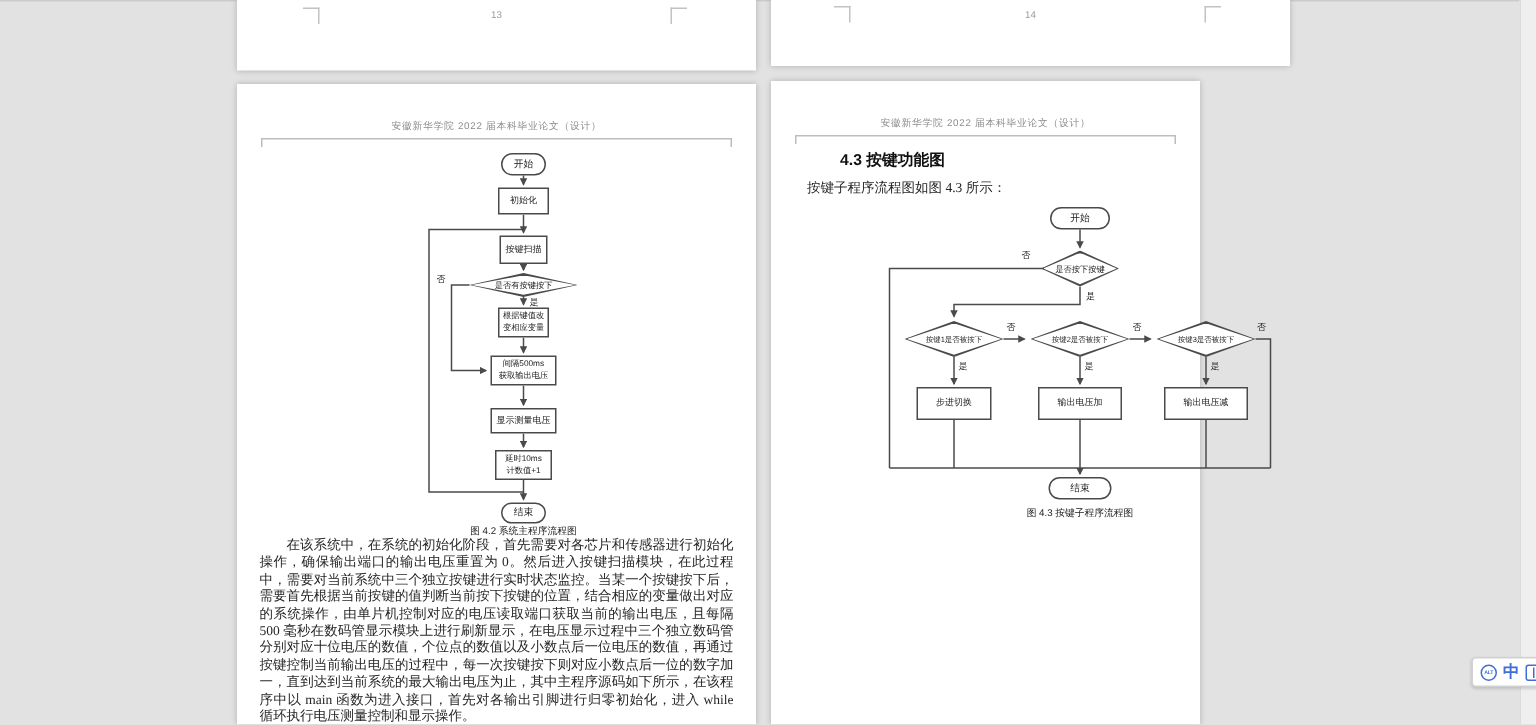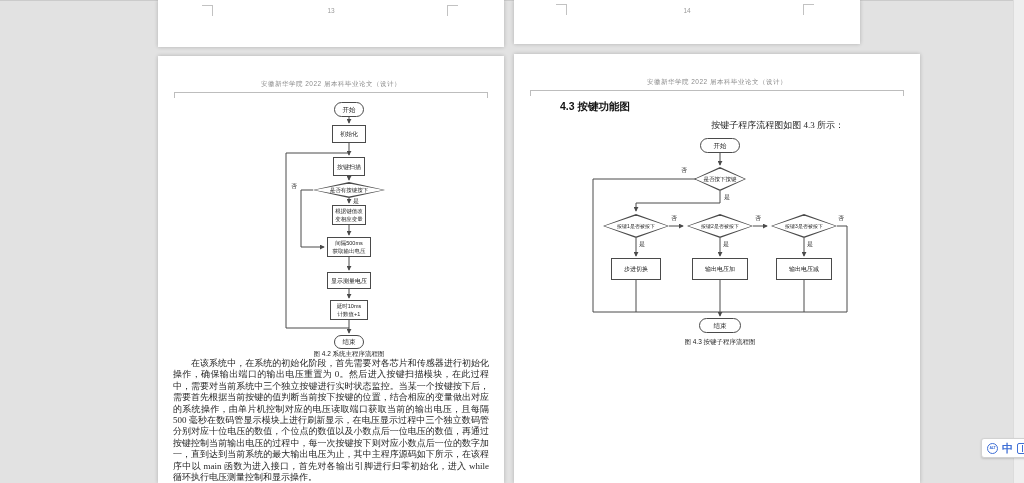--- a/index.html
+++ b/index.html
@@ -6,21 +6,21 @@
   body{
     position:relative;width:1024px;height:483px;overflow:hidden;
     background:#e2e2e2;font-family:"Liberation Sans","DejaVu Sans",sans-serif;
   }
   .window-top-edge{position:absolute;left:0;top:0;width:100%;height:1px;background:#cbcbcb;}
   
   .page{position:absolute;background:#ffffff;box-shadow:0 0 4px rgba(0,0,0,.22);}
   .page-partial-left{left:158px;top:0;width:346px;height:47px;}
   .page-partial-right{left:514px;top:0;width:346px;height:44px;}
   .page-main-left{left:158px;top:56px;width:346px;height:427px;}
-  .page-main-right{left:514px;top:54px;width:406px;height:429px;}
+  .page-main-right{left:514px;top:54px;width:286px;height:429px;}
   
   .mark{position:absolute;width:10px;height:10px;border:0 solid #c2c2c2;}
   .mark-bl{border-top-width:1px;border-right-width:1px;}
   .mark-br{border-top-width:1px;border-left-width:1px;}
   .pagenum{position:absolute;top:7px;left:0;width:100%;text-align:center;
     font-size:6.5px;color:#9b9b9b;}
   
   .hdr{position:absolute;top:24px;left:0;width:100%;text-align:center;
     font-size:6.5px;color:#8c8c8c;letter-spacing:.5px;}
   .hdr-line{position:absolute;top:36px;left:16px;right:16px;height:5px;
@@ -127,21 +127,21 @@
   <div class="figcap" style="left:111px;top:294px;width:160px;">图 4.2 系统主程序流程图</div>
 
   <p class="para" style="left:15px;top:302px;width:316px;height:125px;overflow:hidden;">在该系统中，在系统的初始化阶段，首先需要对各芯片和传感器进行初始化操作，确保输出端口的输出电压重置为 0。然后进入按键扫描模块，在此过程中，需要对当前系统中三个独立按键进行实时状态监控。当某一个按键按下后，需要首先根据当前按键的值判断当前按下按键的位置，结合相应的变量做出对应的系统操作，由单片机控制对应的电压读取端口获取当前的输出电压，且每隔 500 毫秒在数码管显示模块上进行刷新显示，在电压显示过程中三个独立数码管分别对应十位电压的数值，个位点的数值以及小数点后一位电压的数值，再通过按键控制当前输出电压的过程中，每一次按键按下则对应小数点后一位的数字加一，直到达到当前系统的最大输出电压为止，其中主程序源码如下所示，在该程序中以 main 函数为进入接口，首先对各输出引脚进行归零初始化，进入 while 循环执行电压测量控制和显示操作。</p>
 </div>
 
 <div class="page page-main-right">
   <div class="hdr">安徽新华学院 2022 届本科毕业论文（设计）</div>
   <div class="hdr-line"></div>
 
   <div class="section-h" style="left:46px;top:46px;">4.3 按键功能图</div>
-  <p class="intro" style="left:16px;top:65px;width:314px;text-align:right;">按键子程序流程图如图 4.3 所示：</p>
+  <p class="intro" style="left:6px;top:65px;width:314px;">按键子程序流程图如图 4.3 所示：</p>
 
   <svg class="connectors" width="346" height="429" viewBox="0 0 346 429">
     <defs>
       <marker id="ahR" markerWidth="5" markerHeight="5" viewBox="0 0 6 6" refX="5" refY="3" orient="auto">
         <path d="M0 0L6 3L0 6Z" fill="#4a4a4a"></path>
       </marker>
     </defs>
     <g stroke="#4a4a4a" stroke-width="1" fill="none">
       <path d="M206 99 V111" marker-end="url(#ahR)"></path>
       <path d="M206 137 V149 H122 V157" marker-end="url(#ahR)"></path>

